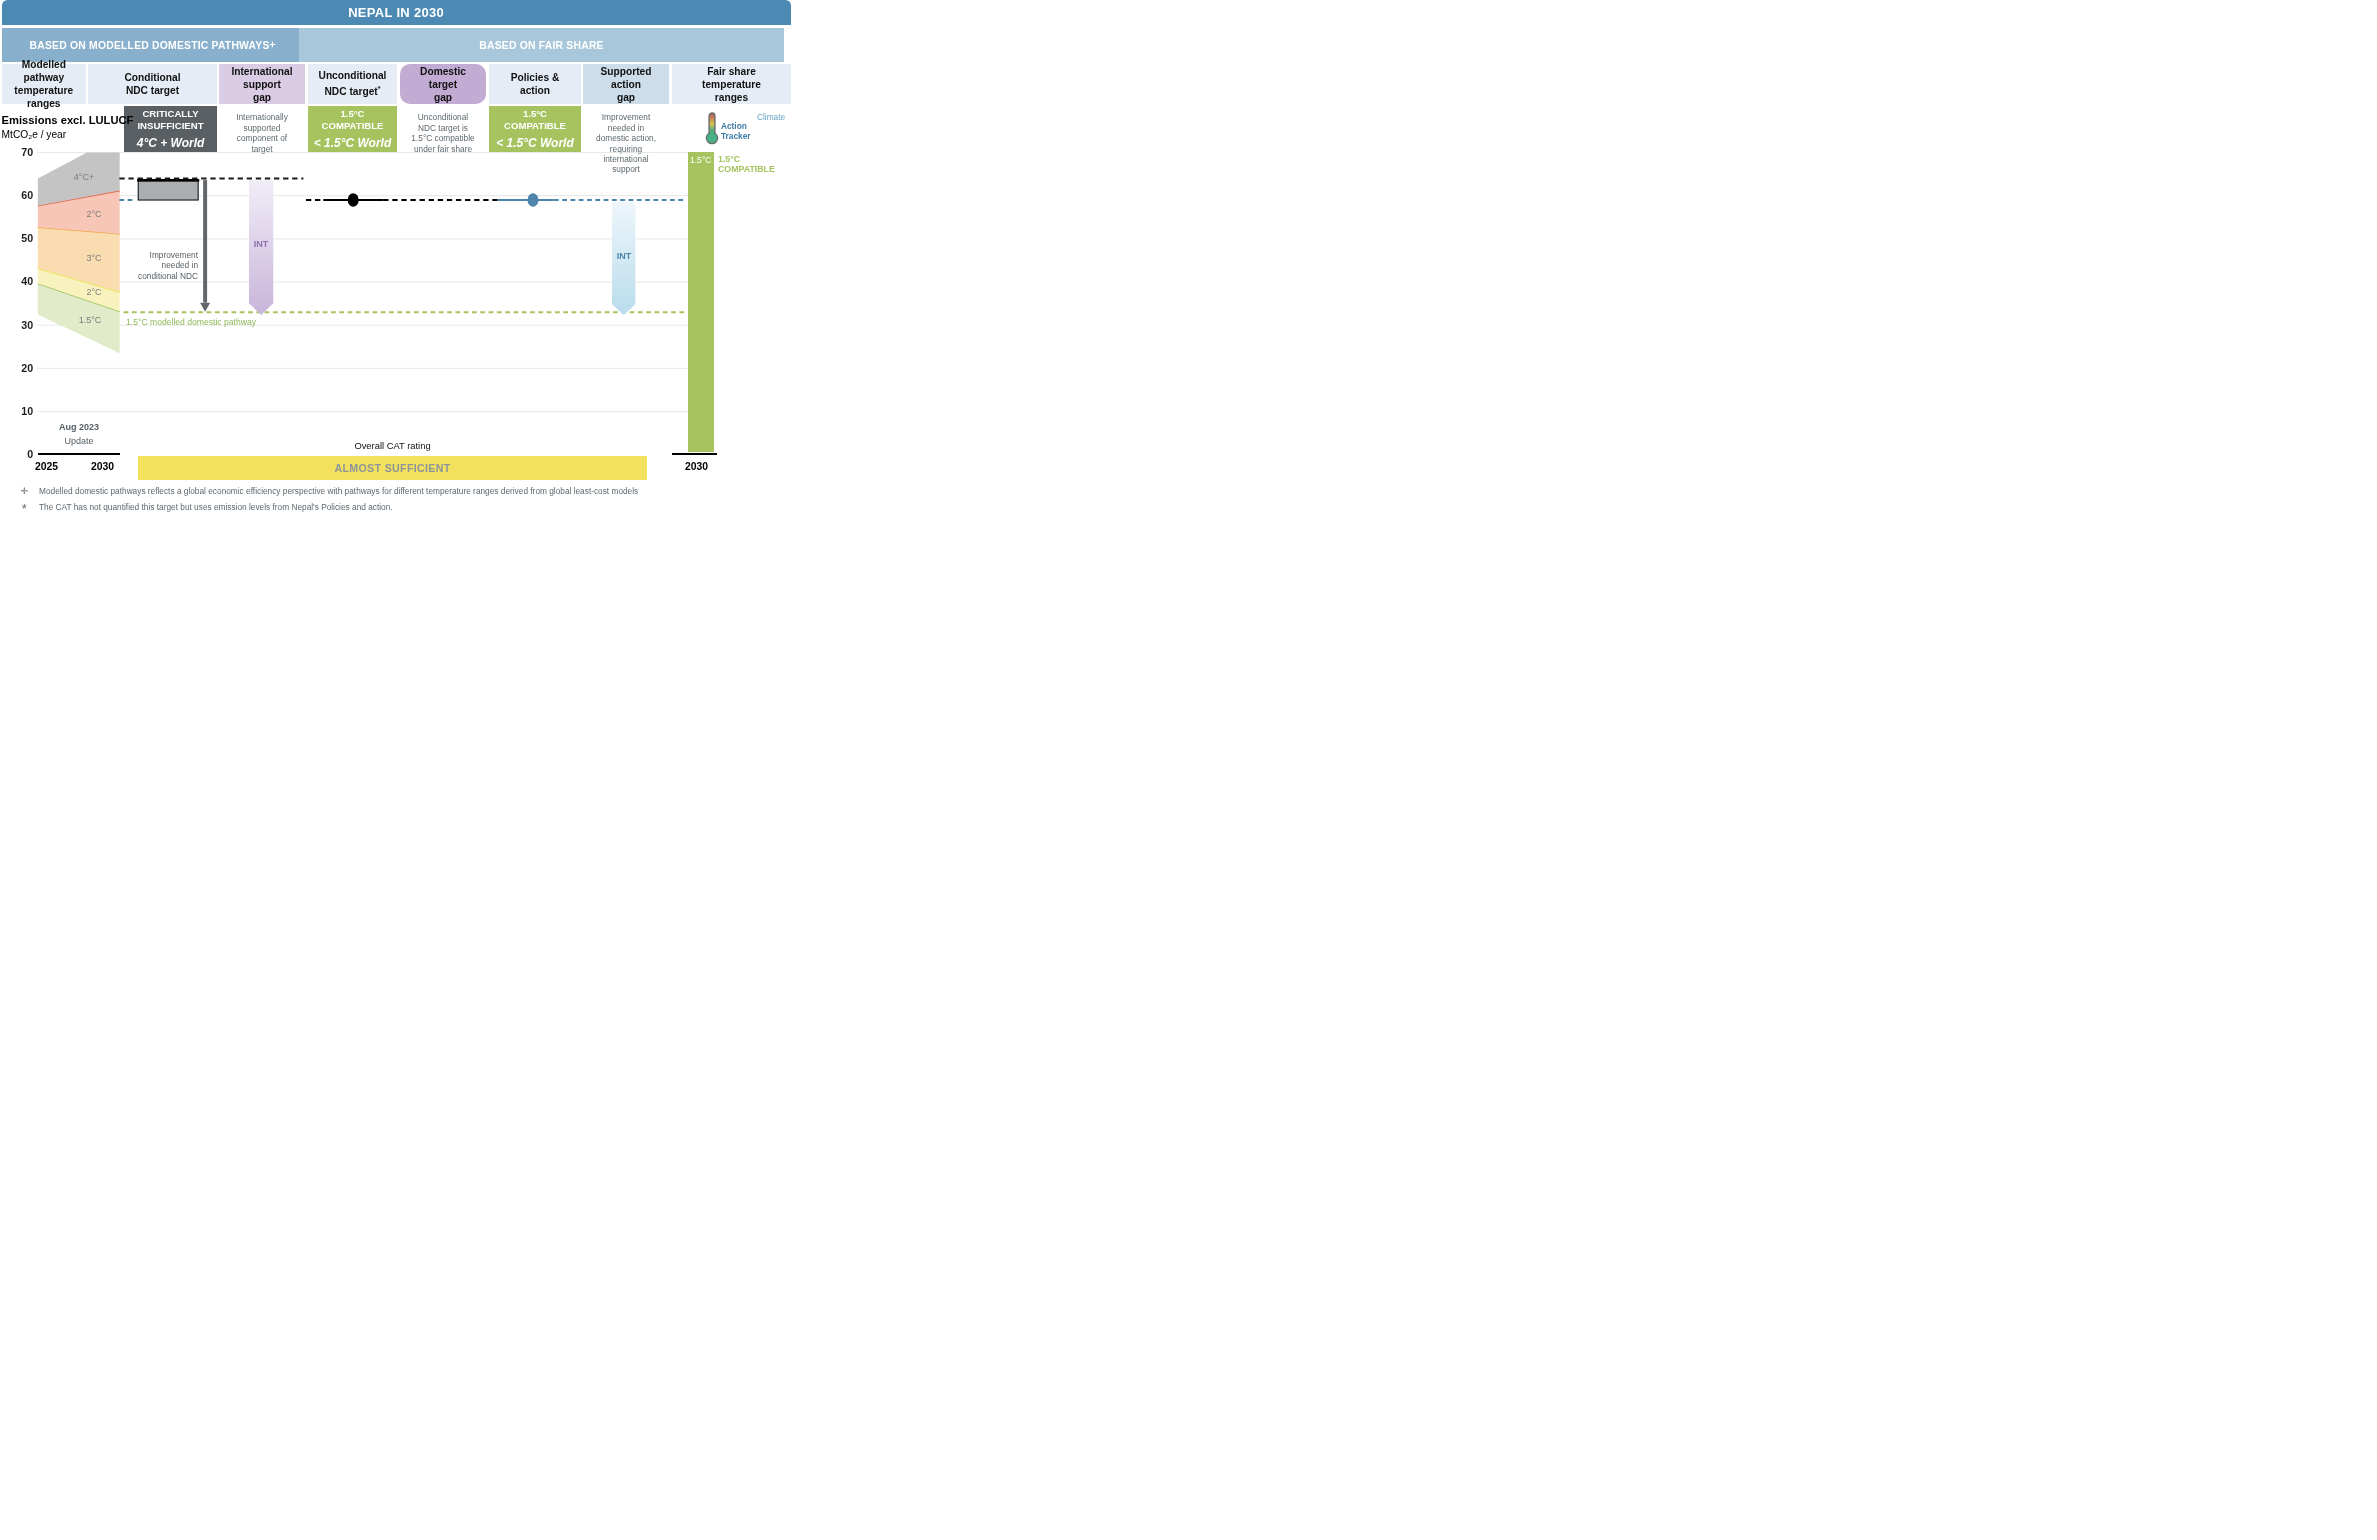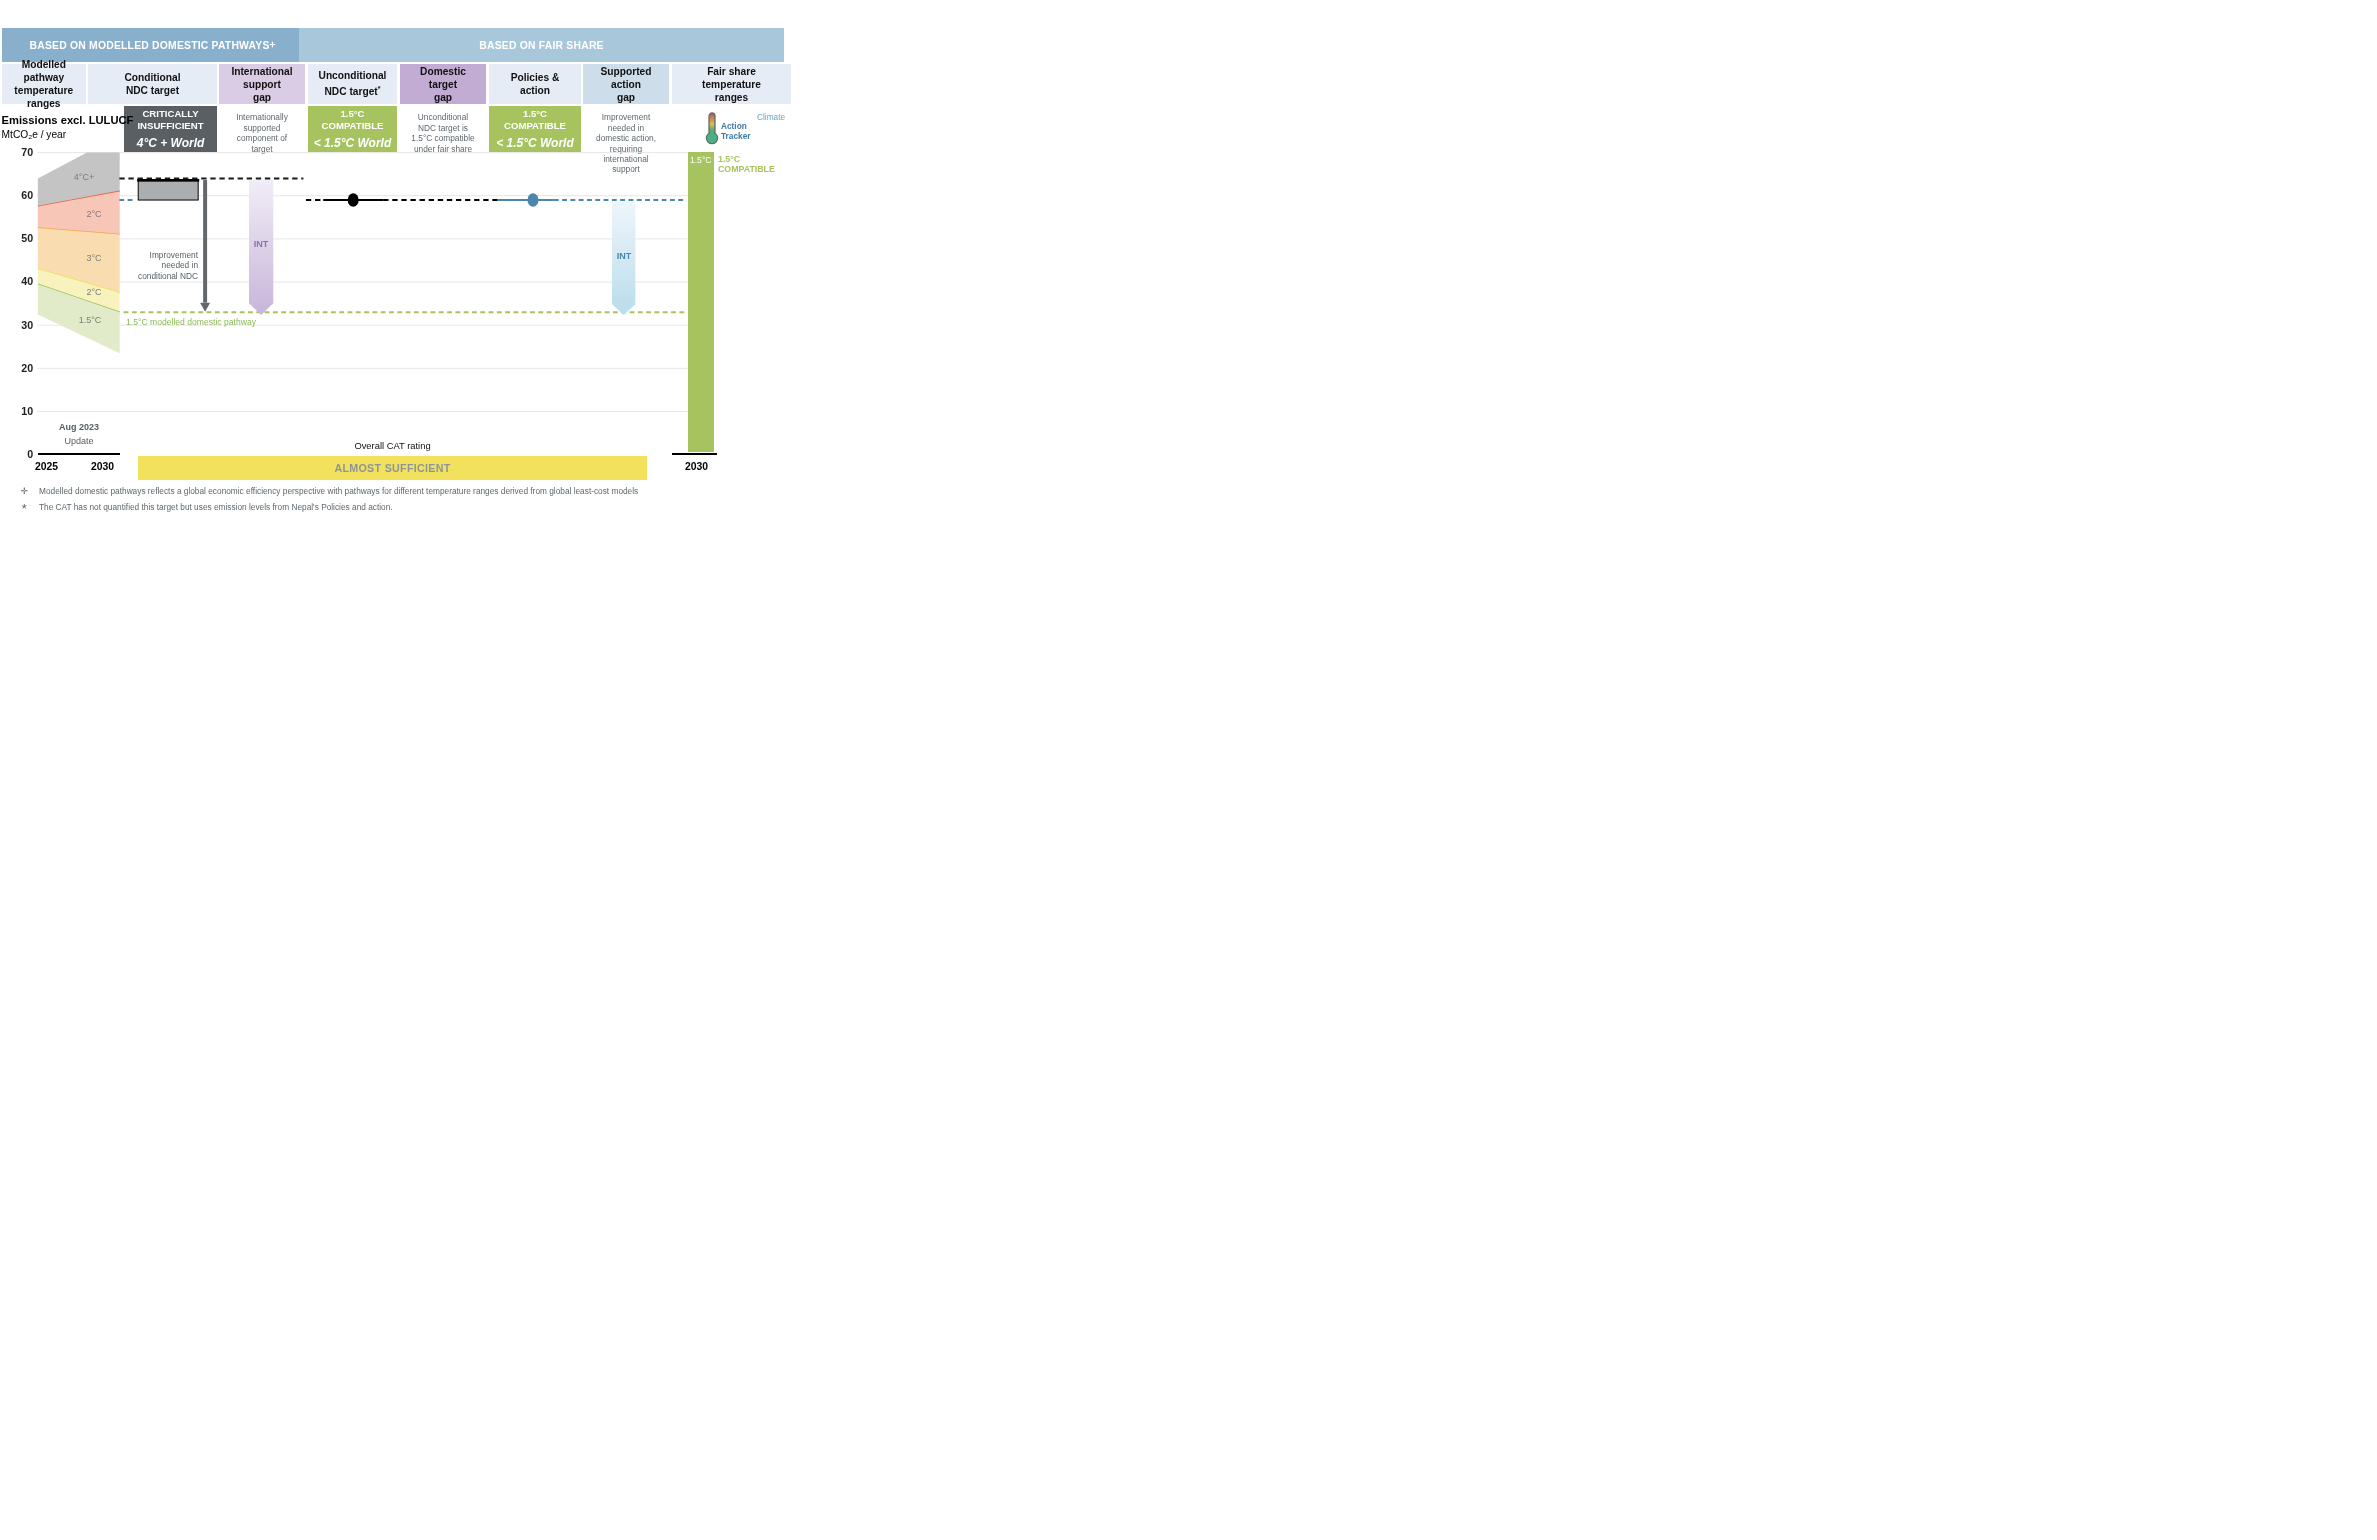--- a/index.html
+++ b/index.html
@@ -12,21 +12,21 @@
             color:#fff;font-size:13px;font-weight:bold;text-align:center;line-height:26px;letter-spacing:0.3px;}
   .band{top:28px;height:34px;color:#fff;font-weight:bold;font-size:10.4px;text-align:center;
         display:flex;align-items:center;justify-content:center;letter-spacing:0.2px;}
   #band-left{left:1.6px;width:302px;background:#88afcb;}
   #band-right{left:299px;width:485px;background:#a9c7da;}
   .sup2{font-size:7px;vertical-align:super;}
   .colhead{top:64px;height:40px;font-size:10.2px;font-weight:bold;color:#111;text-align:center;
            display:flex;align-items:center;justify-content:center;line-height:13px;}
   .bg-light{background:#e6ecf5;}
   .bg-purple-light{background:#d9cce4;}
-  .bg-purple{background:#c3acd3;}
+  .bg-purple{background:#c3acd3;border-radius:10px;}
   .bg-steel{background:#cdddea;}
   
   .ratebox{top:106px;height:46px;color:#fff;text-align:center;padding-top:0;
            display:flex;flex-direction:column;align-items:center;justify-content:center;}
   .ratebox .main{font-size:9.6px;font-weight:bold;line-height:12px;}
   .ratebox .sub{font-size:12px;font-style:italic;margin-top:3.7px;font-weight:bold;}
   .box-dark{background:#595f63;}
   .box-green{background:#a6c35f;}
   .note{top:106px;color:#5d686e;font-size:8.3px;line-height:10.4px;text-align:center;padding-top:6.4px;}
   
@@ -55,20 +55,21 @@
   
   .fnmark{left:17.7px;width:13px;text-align:center;color:#5d686e;}
   .fntext{left:39px;color:#5d686e;font-size:8.3px;}
   svg.layer{left:0;top:0;pointer-events:none;}
 </style>
 </head>
 <body>
 
 <div id="page">
 
+  <div class="abs" id="titlebar">NEPAL IN 2030</div>
 
   <div class="abs band" id="band-left">
     <span>BASED ON MODELLED DOMESTIC PATHWAYS</span>
       <span class="sup2">✛</span>
   </div>
   <div class="abs band" id="band-right">
     <span>BASED ON FAIR SHARE</span>
   </div>
 
   <div class="abs colhead bg-light" style="left:1.8px;width:84px;">

